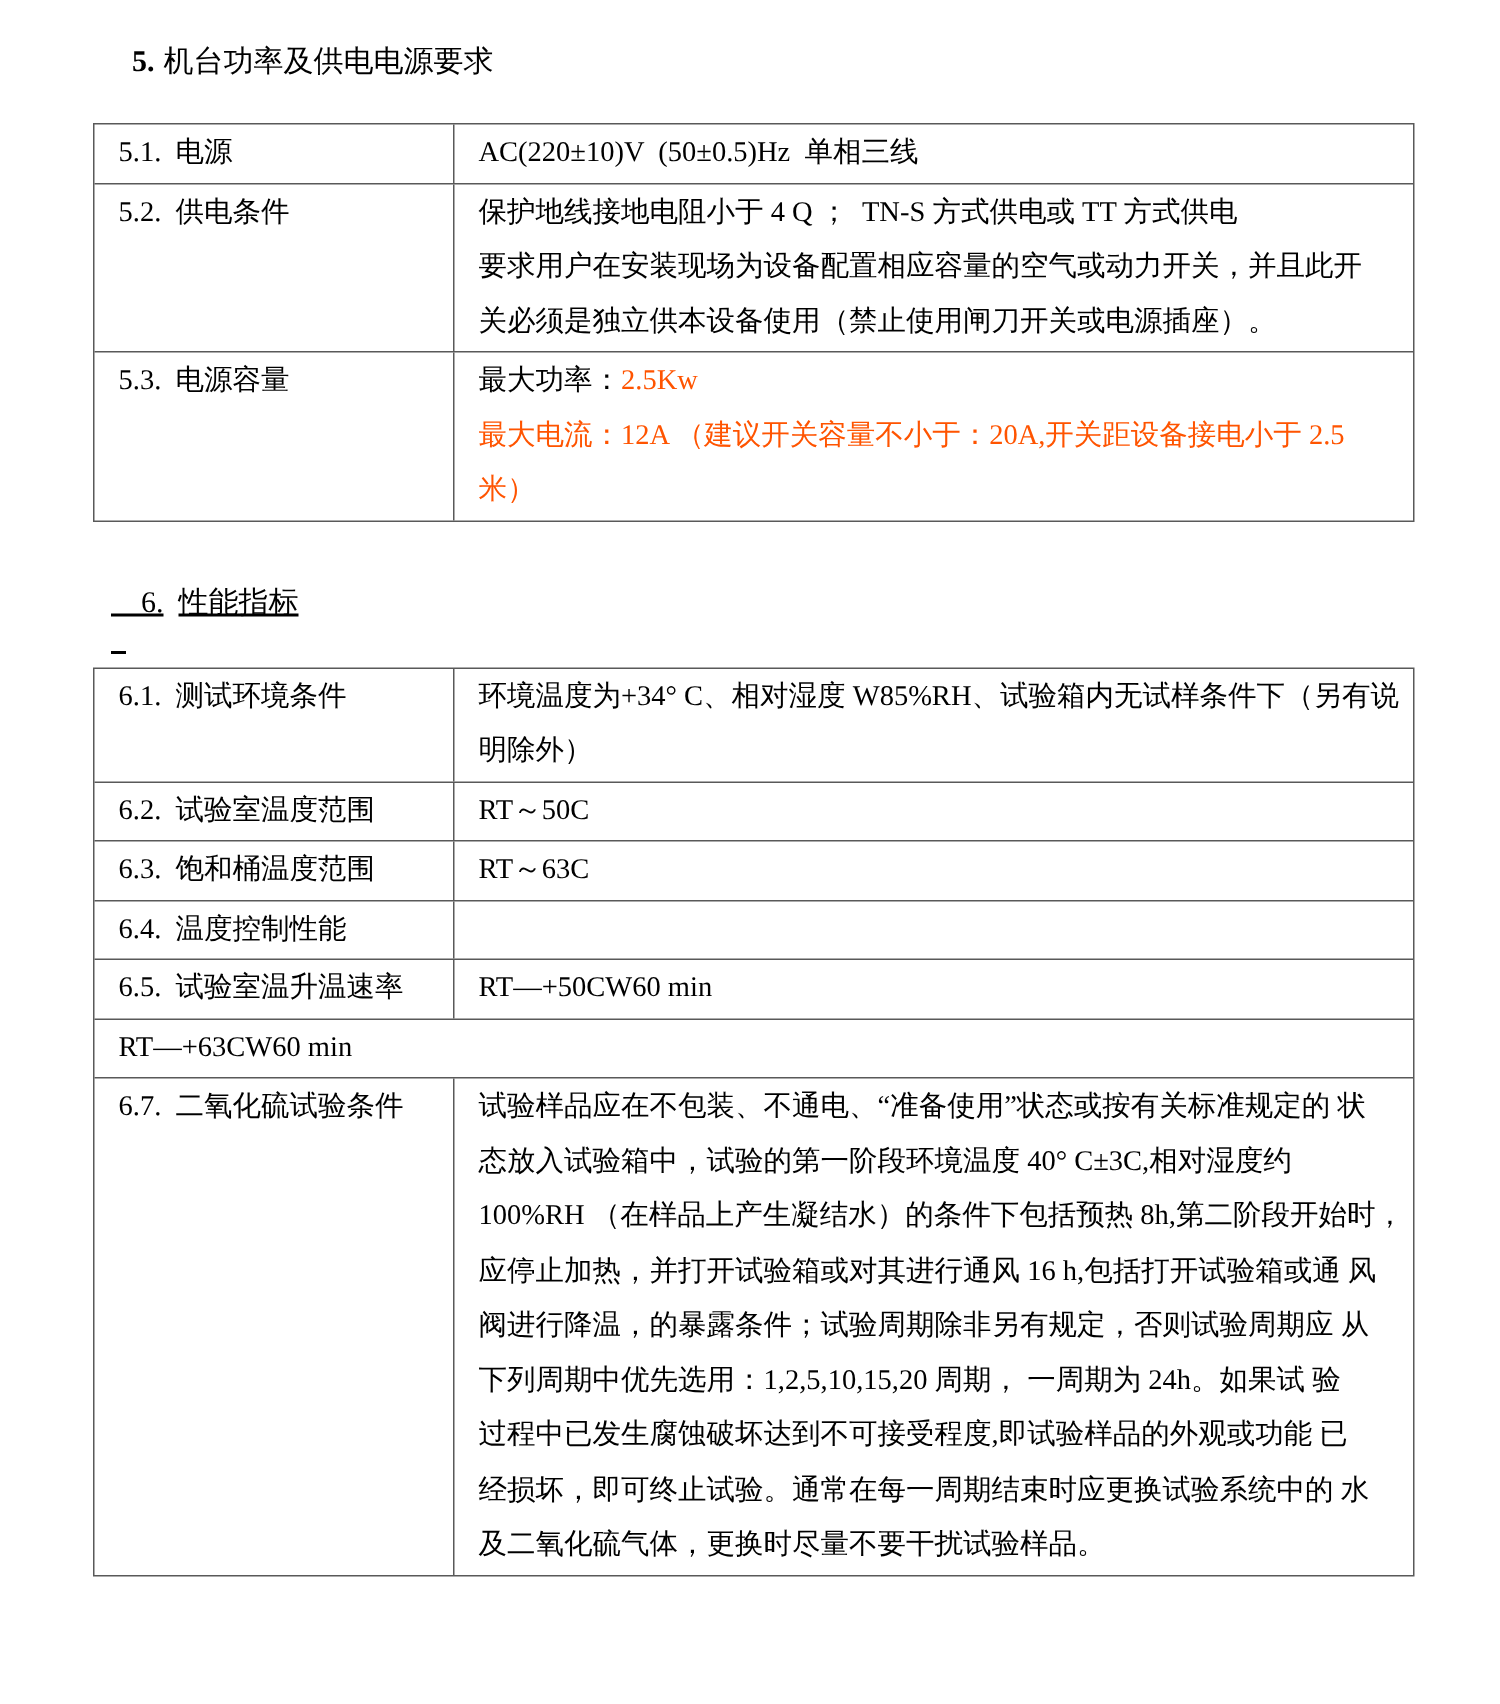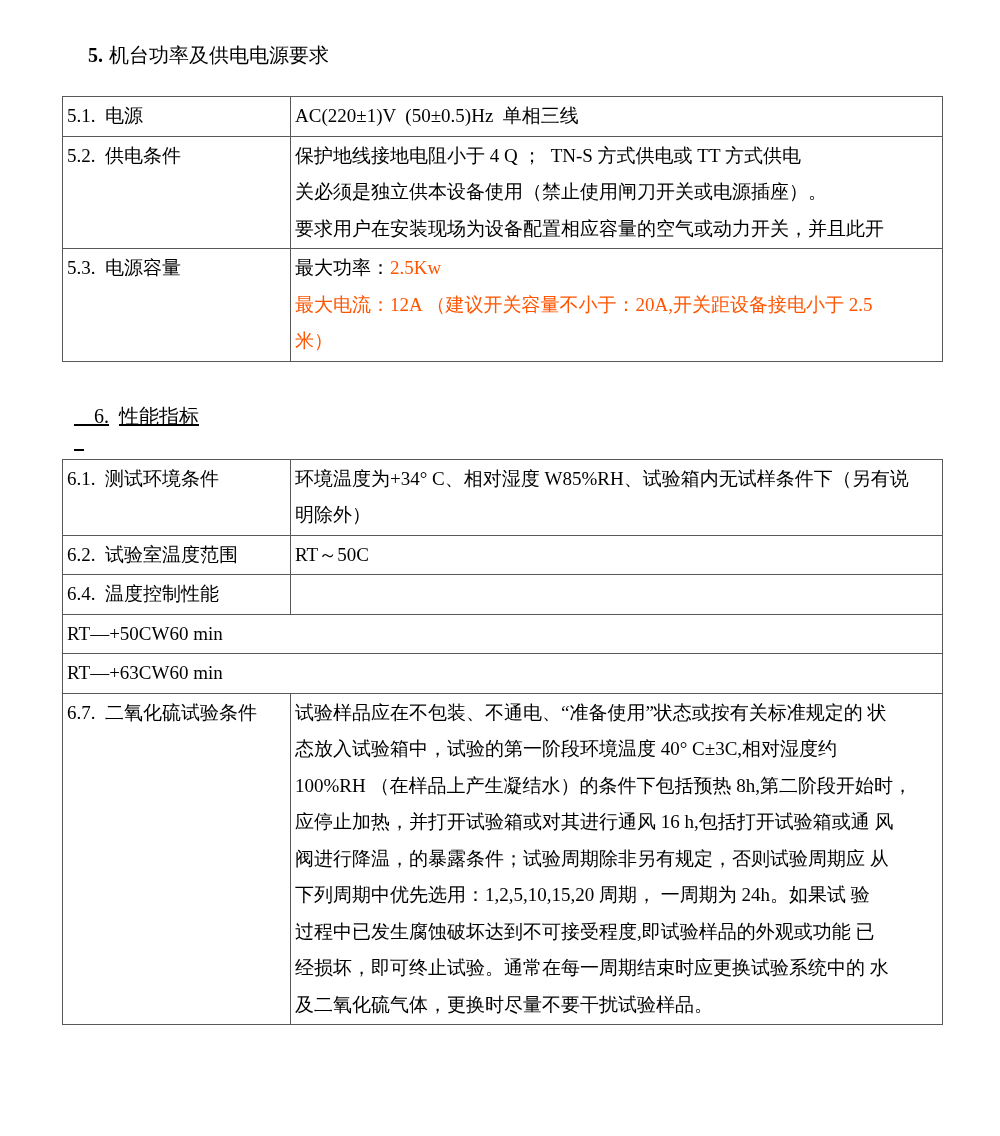--- a/index.html
+++ b/index.html
@@ -8,21 +8,21 @@
     background: #ffffff;
     color: #000000;
     font-family: "Liberation Serif", "DejaVu Serif", serif;
   }
   .page {
     position: relative;
     width: 1000px;
     min-height: 1136px;
     background: #ffffff;
     box-sizing: border-box;
-    padding-top: 18px;
+    padding-top: 4px;
   }
   .section-title {
     font-size: 20px;
     line-height: 25px;
     white-space: pre-wrap;
   }
   .title-5 { margin: 0 0 3px 68px; }
   .title-6 { margin: 17px 0 5px 74px; text-decoration: underline; }
   .sec-num-bold { font-weight: bold; margin-right: 6px; }
   .sec-num { margin-right: 10px; }
@@ -49,40 +49,41 @@
   .cell-content {
     flex: 1 1 auto;
     box-sizing: border-box;
     padding: 1px 2px 1px 4px;
     white-space: pre-wrap;
     overflow: hidden;
   }
   .tline {
     min-height: 36.5px;
     line-height: 36.5px;
+    margin-left: 12px;
   }
   .seg-orange { color: var(--accent, #ff5400); }
 </style>
 </head>
 <body style="background: rgb(255, 255, 255); color: rgb(0, 0, 0);">
 
 <div class="page">
 
   <div class="section-title title-5">
     <span class="sec-num-bold">5.</span><span>机台功率及供电电源要求</span>
   </div>
 
   <div class="spec-table">
       <div class="t-row">
         <div class="cell-label tline">5.1.  电源</div>
-        <div class="cell-content"><div class="tline"><span class="">AC(220±1)V  (50±0.5)Hz  单相三线</span></div></div>
+        <div class="cell-content"><div class="tline"><span class="">AC(220±10)V  (50±0.5)Hz  单相三线</span></div></div>
       </div>
       <div class="t-row">
         <div class="cell-label tline">5.2.  供电条件</div>
-        <div class="cell-content"><div class="tline"><span class="">保护地线接地电阻小于 4 Q ；  TN-S 方式供电或 TT 方式供电</span></div><div class="tline"><span class="">关必须是独立供本设备使用（禁止使用闸刀开关或电源插座）。</span></div><div class="tline"><span class="">要求用户在安装现场为设备配置相应容量的空气或动力开关，并且此开</span></div></div>
+        <div class="cell-content"><div class="tline"><span class="">保护地线接地电阻小于 4 Q ；  TN-S 方式供电或 TT 方式供电</span></div><div class="tline"><span class="">要求用户在安装现场为设备配置相应容量的空气或动力开关，并且此开</span></div><div class="tline"><span class="">关必须是独立供本设备使用（禁止使用闸刀开关或电源插座）。</span></div></div>
       </div>
       <div class="t-row">
         <div class="cell-label tline">5.3.  电源容量</div>
         <div class="cell-content"><div class="tline"><span class="">最大功率：</span><span class="seg-orange">2.5Kw</span></div><div class="tline"><span class="seg-orange">最大电流：12A （建议开关容量不小于：20A,开关距设备接电小于 2.5</span></div><div class="tline"><span class="seg-orange">米）</span></div></div>
       </div>
     </div>
 
   <div class="section-title title-6">
     <span class="sec-num">6.</span><span>性能指标</span>
   </div>
@@ -90,23 +91,28 @@
   <div class="spec-table">
       <div class="t-row">
         <div class="cell-label tline">6.1.  测试环境条件</div>
         <div class="cell-content"><div class="tline"><span class="">环境温度为+34° C、相对湿度 W85%RH、试验箱内无试样条件下（另有说</span></div><div class="tline"><span class="">明除外）</span></div></div>
       </div>
       <div class="t-row">
         <div class="cell-label tline">6.2.  试验室温度范围</div>
         <div class="cell-content"><div class="tline"><span class="">RT～50C</span></div></div>
       </div>
       <div class="t-row">
+        <div class="cell-label tline">6.3.  饱和桶温度范围</div>
+        <div class="cell-content"><div class="tline"><span class="">RT～63C</span></div></div>
+      </div>
+      <div class="t-row">
         <div class="cell-label tline">6.4.  温度控制性能</div>
       </div>
       <div class="t-row">
+        <div class="cell-label tline">6.5.  试验室温升温速率</div>
         <div class="cell-content"><div class="tline"><span class="">RT—+50CW60 min</span></div></div>
       </div>
       <div class="t-row">
         <div class="cell-content"><div class="tline"><span class="">RT—+63CW60 min</span></div></div>
       </div>
       <div class="t-row">
         <div class="cell-label tline">6.7.  二氧化硫试验条件</div>
         <div class="cell-content"><div class="tline"><span class="">试验样品应在不包装、不通电、“准备使用”状态或按有关标准规定的 状</span></div><div class="tline"><span class="">态放入试验箱中，试验的第一阶段环境温度 40° C±3C,相对湿度约</span></div><div class="tline"><span class="">100%RH （在样品上产生凝结水）的条件下包括预热 8h,第二阶段开始时，</span></div><div class="tline"><span class="">应停止加热，并打开试验箱或对其进行通风 16 h,包括打开试验箱或通 风</span></div><div class="tline"><span class="">阀进行降温，的暴露条件；试验周期除非另有规定，否则试验周期应 从</span></div><div class="tline"><span class="">下列周期中优先选用：1,2,5,10,15,20 周期， 一周期为 24h。如果试 验</span></div><div class="tline"><span class="">过程中已发生腐蚀破坏达到不可接受程度,即试验样品的外观或功能 已</span></div><div class="tline"><span class="">经损坏，即可终止试验。通常在每一周期结束时应更换试验系统中的 水</span></div><div class="tline"><span class="">及二氧化硫气体，更换时尽量不要干扰试验样品。</span></div></div>
       </div>
     </div>

